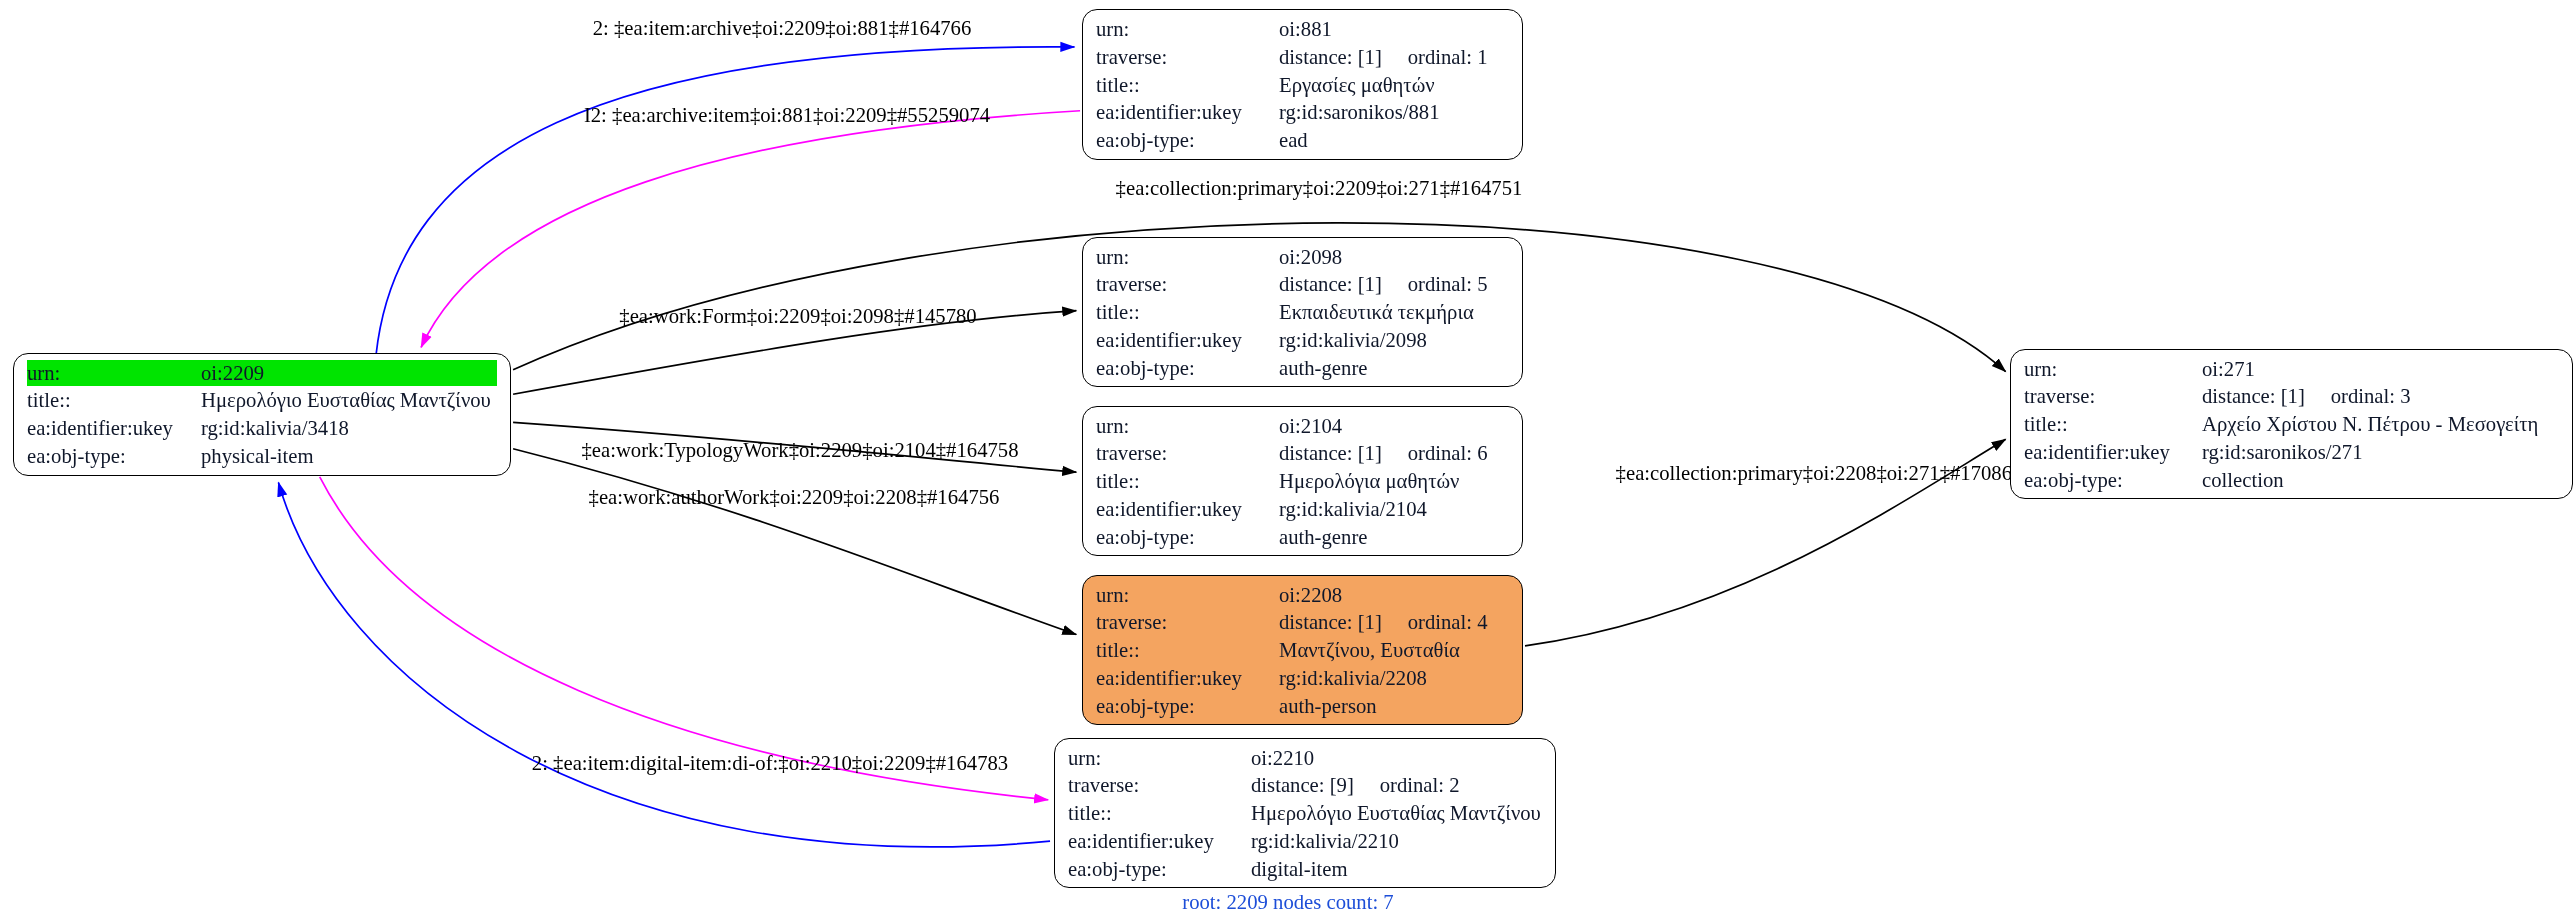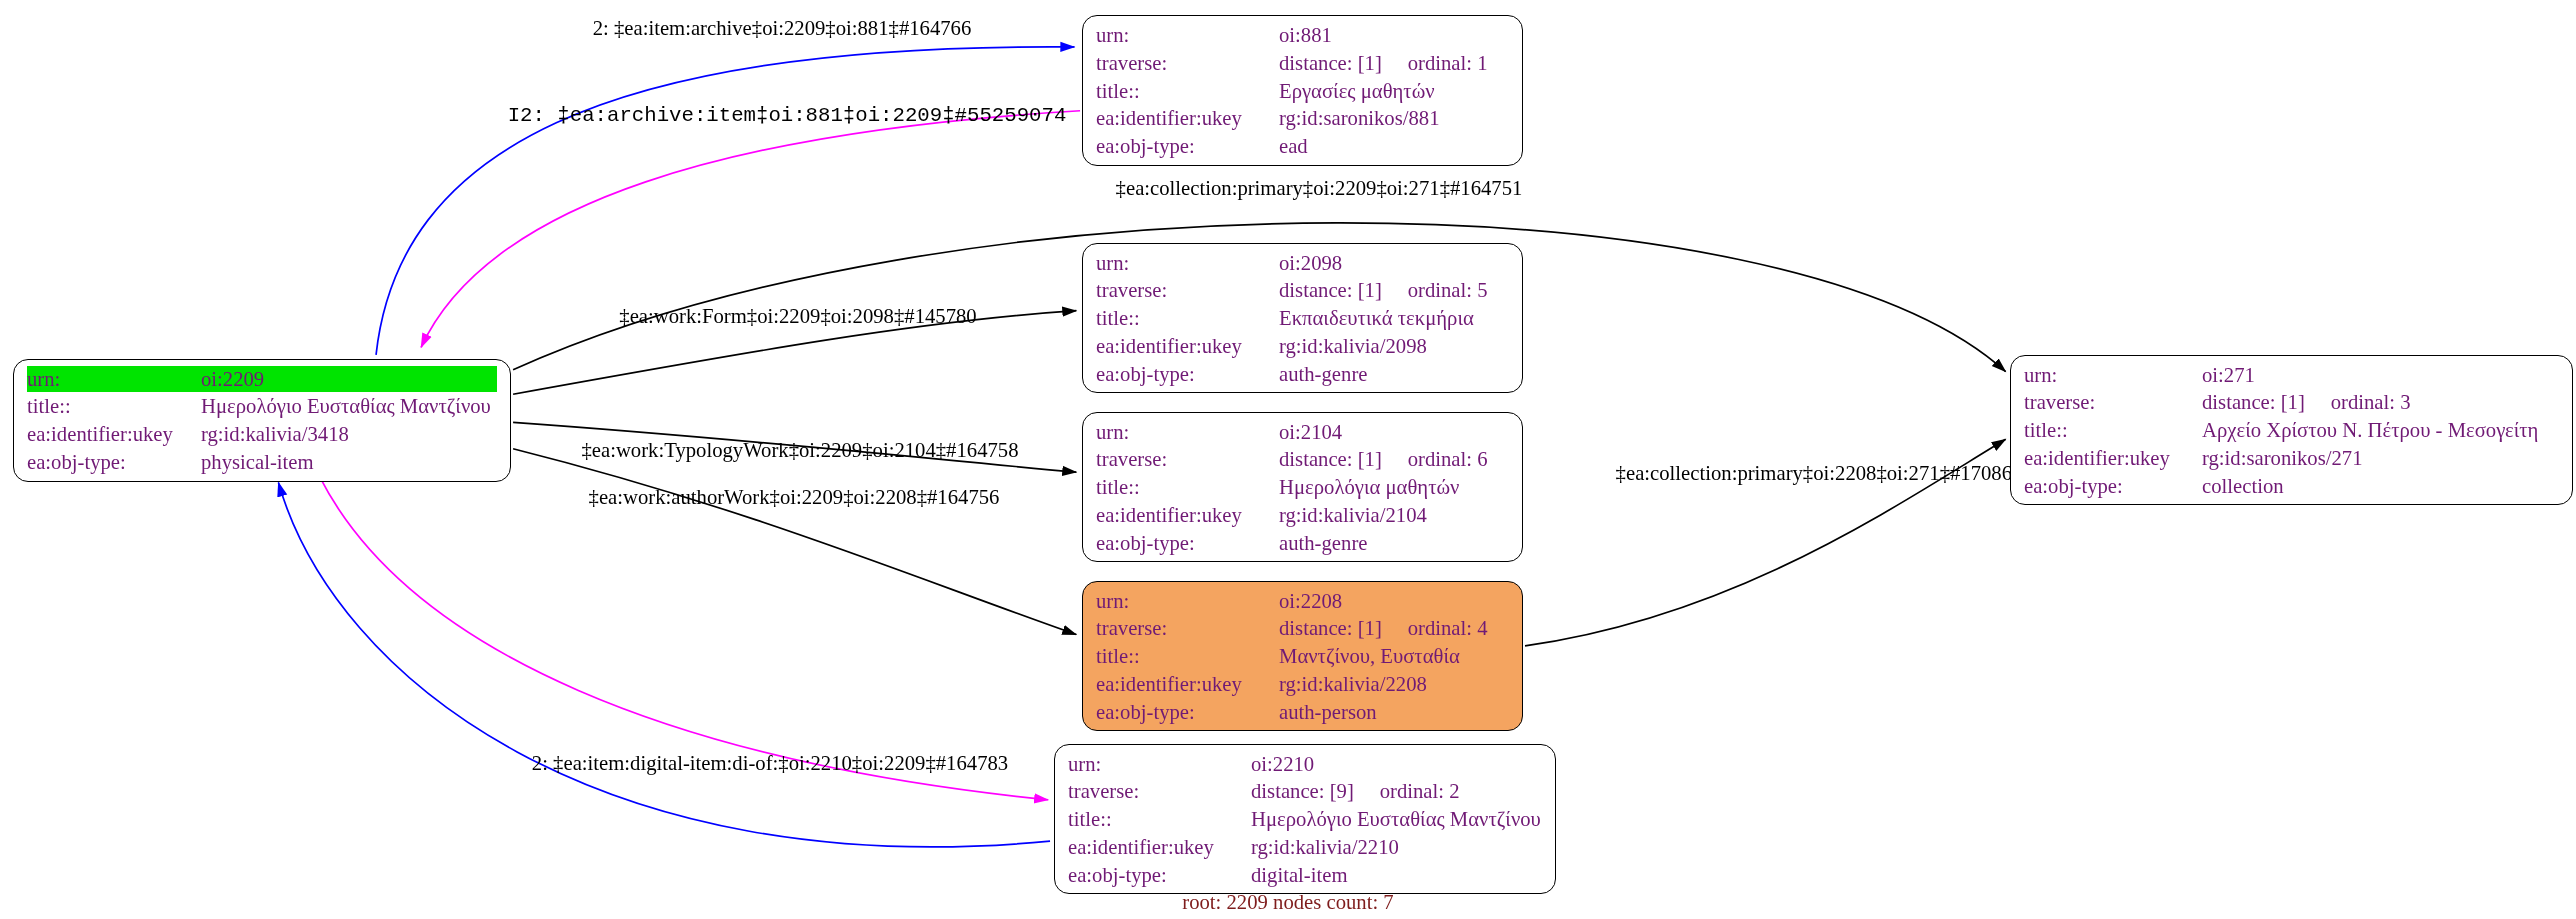--- a/index.html
+++ b/index.html
@@ -17,23 +17,22 @@
   .e-blue { stroke: #0000ff; }
   .e-magenta { stroke: #ff00ff; }
 
   .node {
     position: absolute;
     background: #ffffff;
     border: 1.5px solid #000000;
     border-radius: 15px;
     padding: 4.7px 0;
     font-size: 20.7px;
-    color: #701a75;
+    color: #0f172a;
     box-sizing: border-box;
-    margin-top: 6px;
   }
   .node .row {
     display: grid;
     grid-template-columns: 183px 1fr;
     line-height: 26px;
     padding: 0.9px 13px;
   }
   .node.root .row { grid-template-columns: 174px 1fr; }
   .node.collection .row { grid-template-columns: 178px 1fr; }
   .node .lbl, .node .val { white-space: pre; }
@@ -46,21 +45,21 @@
     font-size: 20.7px;
     color: #000000;
     white-space: nowrap;
   }
   .footer {
     position: absolute;
     left: 0; right: 0;
     top: 891px;
     text-align: center;
     font-size: 20.7px;
-    color: #7f1d1d;
+    color: #1d4ed8;
   }
 </style>
 </head>
 <body>
 
 <div class="canvas">
 
   <svg class="edges" width="2576" height="919" viewBox="0 0 2743 979">
     <defs>
       <marker id="arr-k" markerUnits="userSpaceOnUse" markerWidth="18" markerHeight="14" refX="15" refY="6" orient="auto">
@@ -78,21 +77,21 @@
     <path class="edge-path e-black" d="M 546 394 C 1000 188, 1900 182, 2136 396" marker-end="url(#arr-k)"></path>
     <path class="edge-path e-black" d="M 546 420 C 800 374, 980 342, 1146 331" marker-end="url(#arr-k)"></path>
     <path class="edge-path e-black" d="M 546 450 C 800 468, 980 488, 1146 503" marker-end="url(#arr-k)"></path>
     <path class="edge-path e-black" d="M 546 478 C 800 542, 980 618, 1146 676" marker-end="url(#arr-k)"></path>
     <path class="edge-path e-magenta" d="M 340 508 C 436 696, 720 812, 1116 852" marker-end="url(#arr-m)"></path>
     <path class="edge-path e-blue" d="M 1118 896 C 640 942, 356 724, 296 514" marker-end="url(#arr-b)"></path>
     <path class="edge-path e-black" d="M 1624 688 C 1850 656, 2020 538, 2136 468" marker-end="url(#arr-k)"></path>
   </svg>
 
   <div class="edge-label" style="left:782px; top:28px;">2: ‡ea:item:archive‡oi:2209‡oi:881‡#164766</div>
-  <div class="edge-label" style="left:787px; top:115px;font-family:Liberation Mono, monospace;">I2: ‡ea:archive:item‡oi:881‡oi:2209‡#55259074</div>
+  <div class="edge-label" style="left:787px; top:115px;">I2: ‡ea:archive:item‡oi:881‡oi:2209‡#55259074</div>
   <div class="edge-label" style="left:1303px; top:188px;margin-left:16px;">‡ea:collection:primary‡oi:2209‡oi:271‡#164751</div>
   <div class="edge-label" style="left:798px; top:316px;">‡ea:work:Form‡oi:2209‡oi:2098‡#145780</div>
   <div class="edge-label" style="left:800px; top:402px;margin-top:48px;">‡ea:work:TypologyWork‡oi:2209‡oi:2104‡#164758</div>
   <div class="edge-label" style="left:794px; top:497px;">‡ea:work:authorWork‡oi:2209‡oi:2208‡#164756</div>
   <div class="edge-label" style="left:770px; top:763px;">2: ‡ea:item:digital-item:di-of:‡oi:2210‡oi:2209‡#164783</div>
   <div class="edge-label" style="left:1819px; top:473px;">‡ea:collection:primary‡oi:2208‡oi:271‡#170869</div>
 
   <div class="node root" style="left:13px; top:353px; width:498px;">
     <div class="row highlight">
       <span class="lbl">urn:</span>

